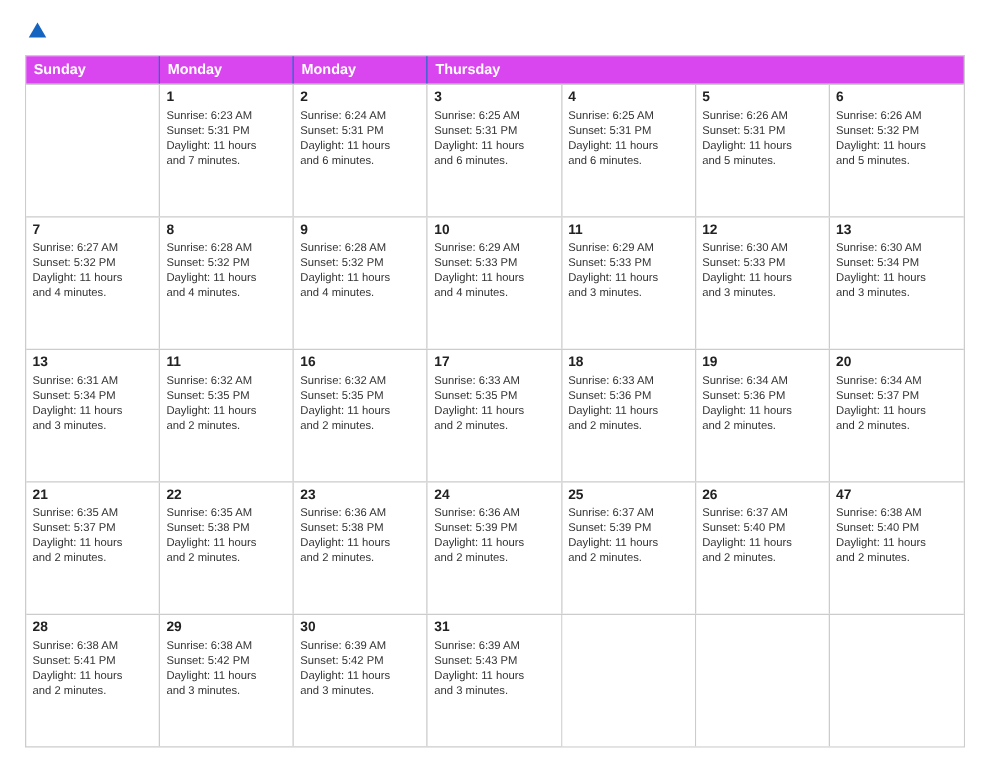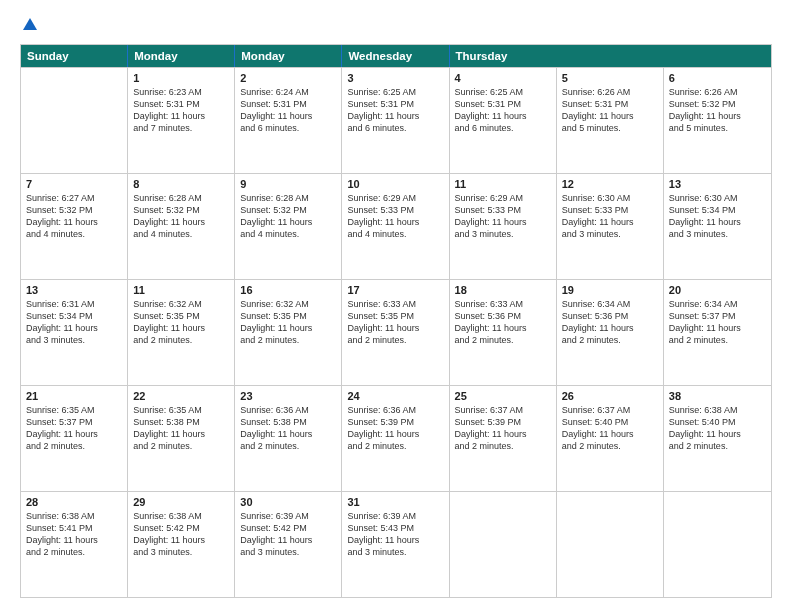--- a/index.html
+++ b/index.html
@@ -50,21 +50,21 @@
     }
     .calendar {
       flex: 1;
       display: flex;
       flex-direction: column;
       border: 1px solid #ccc;
     }
     .cal-header-row {
       display: grid;
       grid-template-columns: repeat(7, 1fr);
-      background: #0f766e;
+      background: #d946ef;
     }
     .cal-header-cell {
       color: #fff;
       font-size: 11.5px;
       font-weight: bold;
       padding: 5px 6px;
       text-align: left;
       border-right: 1px solid #1a6fc9;
     }
     .cal-header-cell:last-child { border-right: none; }
@@ -122,21 +122,20 @@
       <div class="month-title"></div>
       <div class="location"></div>
     </div>
   </div>
 
   <div class="calendar">
     <div class="cal-header-row">
     <div class="cal-header-cell">Sunday</div>
         <div class="cal-header-cell">Monday</div>
         <div class="cal-header-cell">Monday</div>
-        <div class="cal-header-cell">Wednesday</div>
         <div class="cal-header-cell">Thursday</div>
       </div>
     <div class="cal-body">
     <div class="cal-row">
           <div class="cal-cell empty"></div>
           <div class="cal-cell">
             <div class="day-num">1</div>
             <div class="cell-line">Sunrise: 6:23 AM</div>
             <div class="cell-line">Sunset: 5:31 PM</div>
             <div class="cell-line">Daylight: 11 hours</div>
@@ -317,21 +316,21 @@
             <div class="cell-line">and 2 minutes.</div>
           </div>
           <div class="cal-cell">
             <div class="day-num">26</div>
             <div class="cell-line">Sunrise: 6:37 AM</div>
             <div class="cell-line">Sunset: 5:40 PM</div>
             <div class="cell-line">Daylight: 11 hours</div>
             <div class="cell-line">and 2 minutes.</div>
           </div>
           <div class="cal-cell">
-            <div class="day-num">38</div>
+            <div class="day-num">47</div>
             <div class="cell-line">Sunrise: 6:38 AM</div>
             <div class="cell-line">Sunset: 5:40 PM</div>
             <div class="cell-line">Daylight: 11 hours</div>
             <div class="cell-line">and 2 minutes.</div>
           </div>
         </div>
         <div class="cal-row">
           <div class="cal-cell">
             <div class="day-num">28</div>
             <div class="cell-line">Sunrise: 6:38 AM</div>

